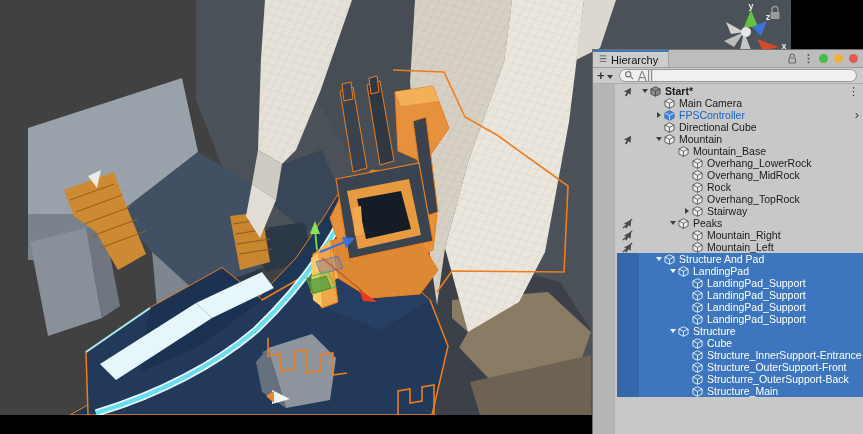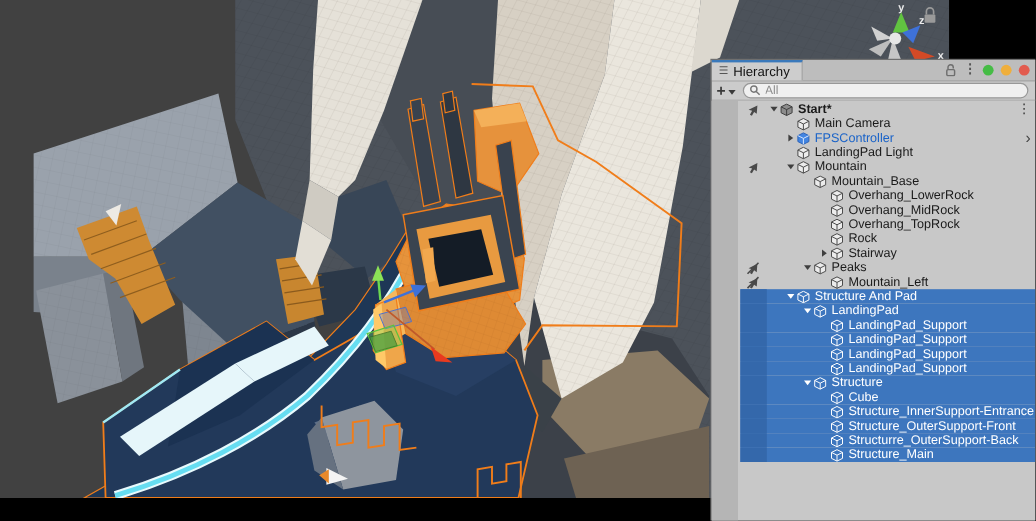--- a/index.html
+++ b/index.html
@@ -25,21 +25,21 @@
 
   .toolbar{height:16px;background:#CBCBCB;display:flex;align-items:center;
            border-bottom:1px solid #ABABAB;padding:0 6px 0 4px;gap:6px;flex:0 0 auto;}
   .create-btn{display:flex;align-items:center;color:#3A3A3A;cursor:default;}
   .create-btn .plus{font-size:13px;font-weight:bold;line-height:1;}
   .caret{width:0;height:0;border-left:3px solid transparent;border-right:3px solid transparent;
          border-top:4px solid #3A3A3A;margin-left:2px;margin-top:2px;}
   .search{flex:1;height:13px;background:#F0F0F0;border:1px solid #989898;border-radius:7px;
           display:flex;align-items:center;padding:0 6px 0 4px;gap:3px;}
   .search svg{flex:0 0 auto;}
-  .search input{flex:1;border:none;outline:none;background:transparent;font-size:10px;
+  .search input{flex:1;border:none;outline:none;background:transparent;font-size:14px;
                 color:#333;padding:0;font-family:"Liberation Sans",sans-serif;}
   .search input::placeholder{color:#8A8A8A;}
 
   .tree{flex:1;position:relative;overflow:hidden;background:#C8C8C8;padding-top:1px;}
   .gutter-col{position:absolute;left:0;top:0;bottom:0;width:22px;background:#B5B5B5;}
   .row{position:relative;display:flex;align-items:center;height:12px;font-size:10.5px;
        color:#1A1A1A;white-space:nowrap;margin-left:24px;}
   .row.sel{background:#3D76BE;color:#FFFFFF;}
   .row .gutter{width:22px;flex:0 0 auto;height:100%;display:flex;align-items:center;
                justify-content:flex-start;padding-left:5px;}
@@ -309,21 +309,21 @@
           <div class="row">
             <span class="gutter"></span>
             <span style="width: 14px; flex: 0 0 auto;"></span>
             <span class="arrow"></span>
             <span class="oicon">
               <svg width="11" height="11" viewBox="0 0 12 12">
                 <path d="M6 .8 11 3.3v5.4L6 11.2 1 8.7V3.3Z" fill="#ECECEC" stroke="#4A4A4A" stroke-width=".9"></path>
                 <path d="M1 3.3 6 5.8l5-2.5M6 5.8v5.4" fill="none" stroke="#4A4A4A" stroke-width=".9"></path>
               </svg>
             </span>
-            <span class="lbl">LandingPad Light</span>
+            <span class="lbl">Directional Cube</span>
             <span class="sp"></span>
           </div>
           <div class="row">
             <span class="gutter">
               <svg width="11" height="11" viewBox="0 0 12 12">
                 <path d="M10 2 2 6 5.2 6.9 3.2 10.4 5 11.4 7 7.9 9.4 9.6Z" fill="#4A4A4A"></path>
               </svg>
             </span>
             <span style="width: 14px; flex: 0 0 auto;"></span>
             <span class="arrow">
@@ -380,34 +380,34 @@
           <div class="row">
             <span class="gutter"></span>
             <span style="width: 42px; flex: 0 0 auto;"></span>
             <span class="arrow"></span>
             <span class="oicon">
               <svg width="11" height="11" viewBox="0 0 12 12">
                 <path d="M6 .8 11 3.3v5.4L6 11.2 1 8.7V3.3Z" fill="#ECECEC" stroke="#4A4A4A" stroke-width=".9"></path>
                 <path d="M1 3.3 6 5.8l5-2.5M6 5.8v5.4" fill="none" stroke="#4A4A4A" stroke-width=".9"></path>
               </svg>
             </span>
+            <span class="lbl">Rock</span>
+            <span class="sp"></span>
+          </div>
+          <div class="row">
+            <span class="gutter"></span>
+            <span style="width: 42px; flex: 0 0 auto;"></span>
+            <span class="arrow"></span>
+            <span class="oicon">
+              <svg width="11" height="11" viewBox="0 0 12 12">
+                <path d="M6 .8 11 3.3v5.4L6 11.2 1 8.7V3.3Z" fill="#ECECEC" stroke="#4A4A4A" stroke-width=".9"></path>
+                <path d="M1 3.3 6 5.8l5-2.5M6 5.8v5.4" fill="none" stroke="#4A4A4A" stroke-width=".9"></path>
+              </svg>
+            </span>
             <span class="lbl">Overhang_TopRock</span>
-            <span class="sp"></span>
-          </div>
-          <div class="row">
-            <span class="gutter"></span>
-            <span style="width: 42px; flex: 0 0 auto;"></span>
-            <span class="arrow"></span>
-            <span class="oicon">
-              <svg width="11" height="11" viewBox="0 0 12 12">
-                <path d="M6 .8 11 3.3v5.4L6 11.2 1 8.7V3.3Z" fill="#ECECEC" stroke="#4A4A4A" stroke-width=".9"></path>
-                <path d="M1 3.3 6 5.8l5-2.5M6 5.8v5.4" fill="none" stroke="#4A4A4A" stroke-width=".9"></path>
-              </svg>
-            </span>
-            <span class="lbl">Rock</span>
             <span class="sp"></span>
           </div>
           <div class="row">
             <span class="gutter"></span>
             <span style="width: 42px; flex: 0 0 auto;"></span>
             <span class="arrow">
               <span class="tri-r"></span>
             </span>
             <span class="oicon">
               <svg width="11" height="11" viewBox="0 0 12 12">
@@ -429,20 +429,38 @@
             <span class="arrow">
               <span class="tri-d"></span>
             </span>
             <span class="oicon">
               <svg width="11" height="11" viewBox="0 0 12 12">
                 <path d="M6 .8 11 3.3v5.4L6 11.2 1 8.7V3.3Z" fill="#ECECEC" stroke="#4A4A4A" stroke-width=".9"></path>
                 <path d="M1 3.3 6 5.8l5-2.5M6 5.8v5.4" fill="none" stroke="#4A4A4A" stroke-width=".9"></path>
               </svg>
             </span>
             <span class="lbl">Peaks</span>
+            <span class="sp"></span>
+          </div>
+          <div class="row">
+            <span class="gutter">
+              <svg width="11" height="11" viewBox="0 0 12 12">
+                <path d="M10 2 2 6 5.2 6.9 3.2 10.4 5 11.4 7 7.9 9.4 9.6Z" fill="#4A4A4A"></path>
+                <path d="M1 11 11 1" stroke="#4A4A4A" stroke-width="1.4"></path>
+              </svg>
+            </span>
+            <span style="width: 42px; flex: 0 0 auto;"></span>
+            <span class="arrow"></span>
+            <span class="oicon">
+              <svg width="11" height="11" viewBox="0 0 12 12">
+                <path d="M6 .8 11 3.3v5.4L6 11.2 1 8.7V3.3Z" fill="#ECECEC" stroke="#4A4A4A" stroke-width=".9"></path>
+                <path d="M1 3.3 6 5.8l5-2.5M6 5.8v5.4" fill="none" stroke="#4A4A4A" stroke-width=".9"></path>
+              </svg>
+            </span>
+            <span class="lbl">Mountain_Right</span>
             <span class="sp"></span>
           </div>
           <div class="row">
             <span class="gutter">
               <svg width="11" height="11" viewBox="0 0 12 12">
                 <path d="M10 2 2 6 5.2 6.9 3.2 10.4 5 11.4 7 7.9 9.4 9.6Z" fill="#4A4A4A"></path>
                 <path d="M1 11 11 1" stroke="#4A4A4A" stroke-width="1.4"></path>
               </svg>
             </span>
             <span style="width: 42px; flex: 0 0 auto;"></span>

